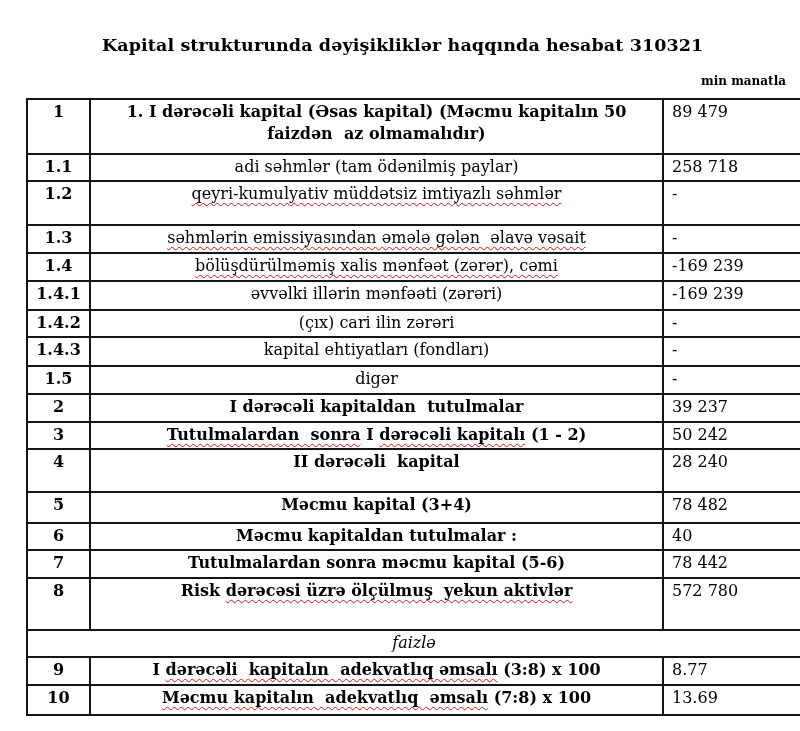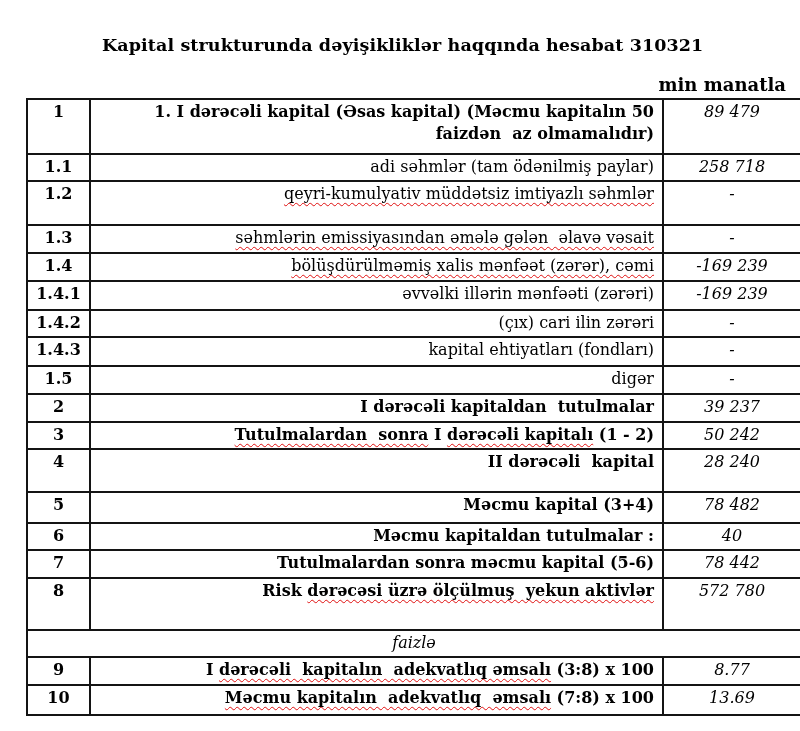--- a/index.html
+++ b/index.html
@@ -18,21 +18,21 @@
     overflow:hidden;
   }
   .page{position:absolute;inset:0;margin-left:14px;}
   .title{
     position:absolute;left:88px;top:35px;
     font-size:17.5px;font-weight:bold;letter-spacing:0.1px;
     white-space:nowrap;
   }
   .unit-note{
     position:absolute;right:14px;top:74px;
-    font-size:18px;font-weight:bold;
+    font-size:12px;font-weight:bold;
   }
   table.report{
     position:absolute;left:12px;top:98px;
     width:774px;
     border-collapse:collapse;
     table-layout:fixed;
   }
   table.report td{
     border:2px solid var(--border);
     padding:1px 8px 2px 8px;
@@ -40,27 +40,26 @@
     line-height:1.4;
     vertical-align:top;
     overflow:hidden;
   }
   td.no-cell{
     text-align:center;
     font-weight:bold;
     padding-left:2px;padding-right:2px;
   }
   td.label-cell{
-    text-align:right;
+    text-align:center;
     white-space:pre-wrap;
   }
   td.label-cell.bold{font-weight:bold;}
   td.value-cell{
-    text-align:center;
-    font-style:italic;
+    text-align:left;
   }
   td.note-cell{
     text-align:center;
     font-style:italic;
     font-size:16px;
     vertical-align:middle;
     padding-top:0;padding-bottom:0;
   }
   .sq{
     text-decoration-line:underline;

